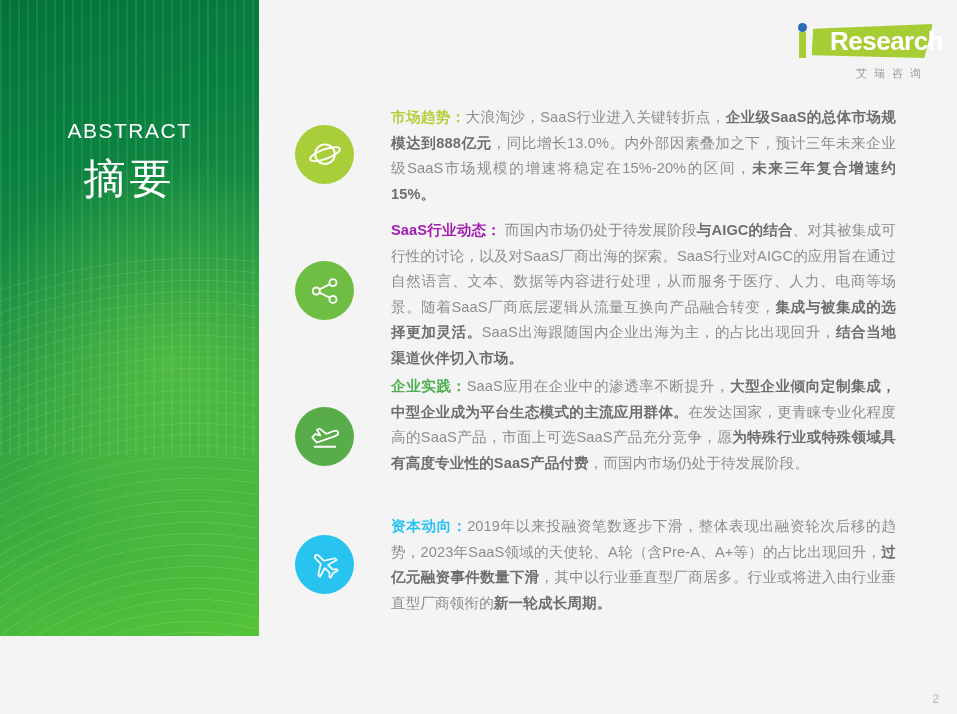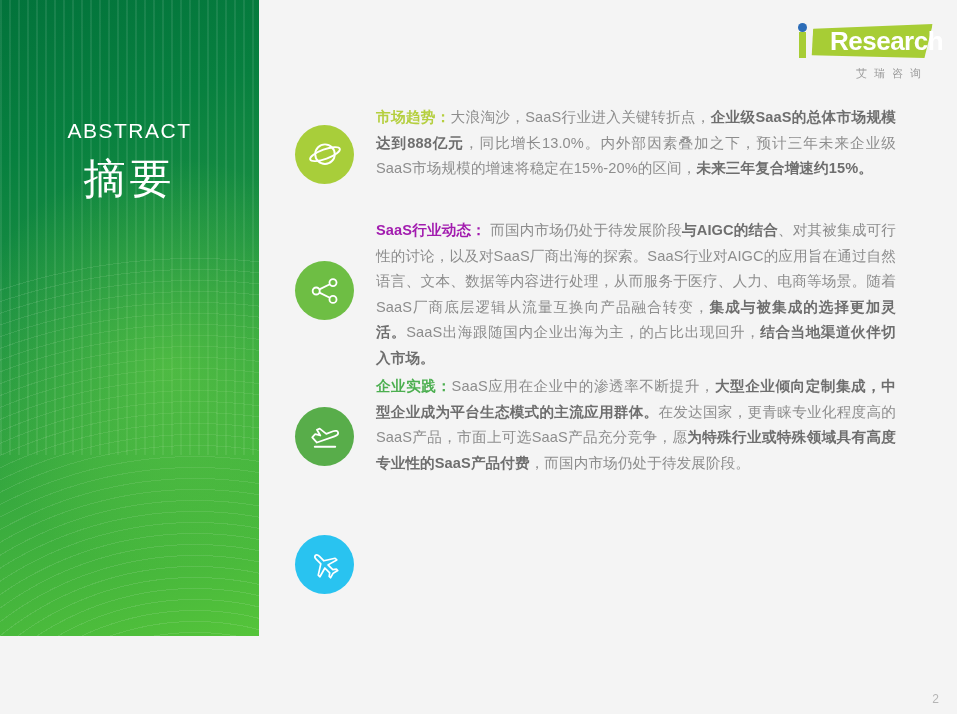--- a/index.html
+++ b/index.html
@@ -169,21 +169,20 @@
     height: 59px;
     border-radius: 50%;
     display: flex;
     align-items: center;
     justify-content: center;
   }
   .block-body {
     margin-left: 0;
     display: flex;
     align-items: flex-end;
-    flex-direction: column;
   }
   .block-bar {
     flex: 0 0 auto;
     width: 3px;
     border-radius: 1px;
     margin-right: 12px;
   }
   .block-text {
     font-size: 14.6px;
     line-height: 25.5px;
@@ -300,18 +299,24 @@
     </div>
 
     <div class="block" id="block-3">
       <div class="block-icon" style="background: rgb(41, 195, 240);">
         <svg class="icon-svg" width="34" height="34" viewBox="0 0 40 40">
           <g transform="rotate(-45 20 20)">
             <path d="M20 4 C21.7 4 22.6 5.6 22.6 8.2 L22.6 15.6 L34 22.8 L34 25.6 L22.6 22.4 L22.6 30.4 L26 33 L26 35.2 L20 33.6 L14 35.2 L14 33 L17.4 30.4 L17.4 22.4 L6 25.6 L6 22.8 L17.4 15.6 L17.4 8.2 C17.4 5.6 18.3 4 20 4 Z" fill="none" stroke="#ffffff" stroke-width="2" stroke-linejoin="round"></path>
           </g>
         </svg>
       </div>
+      <div class="block-body">
+        <div class="block-bar" style="background: rgb(31, 188, 240);"></div>
+        <div class="block-text">
+          <span class="block-head" style="color: rgb(41, 195, 240);">资本动向：</span><span><span>2019年以来投融资笔数逐步下滑，整体表现出融资轮次后移的趋势，2023年SaaS领域的天使轮、A轮（含Pre-A、A+等）的占比出现回升，</span><b>过亿元融资事件数量下滑</b><span>，其中以行业垂直型厂商居多。行业或将进入由行业垂直型厂商领衔的</span><b>新一轮成长周期。</b></span>
+        </div>
+      </div>
     </div>
 
   </div>
 
   <div class="page-number">2</div>
 </div>
 
 </body></html>

